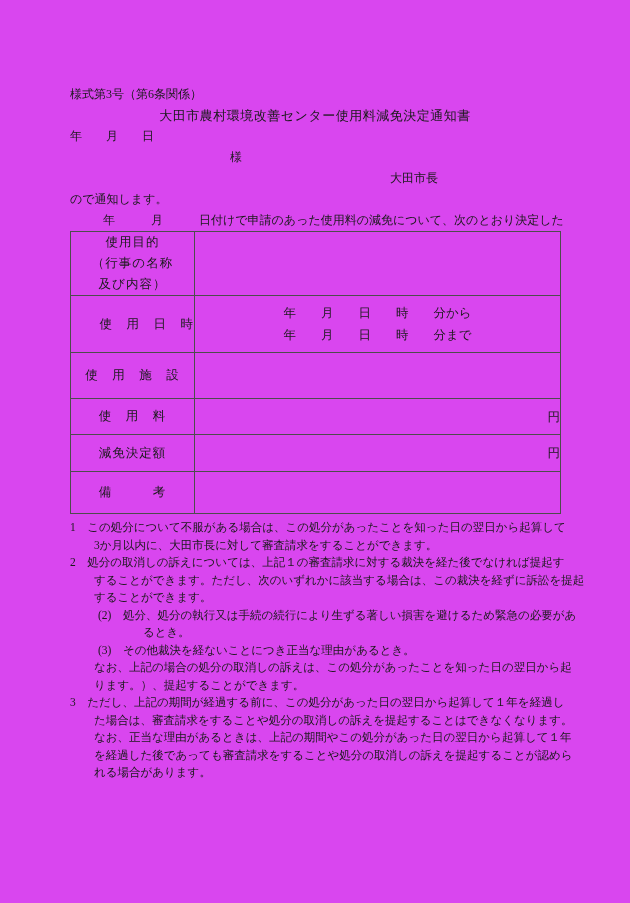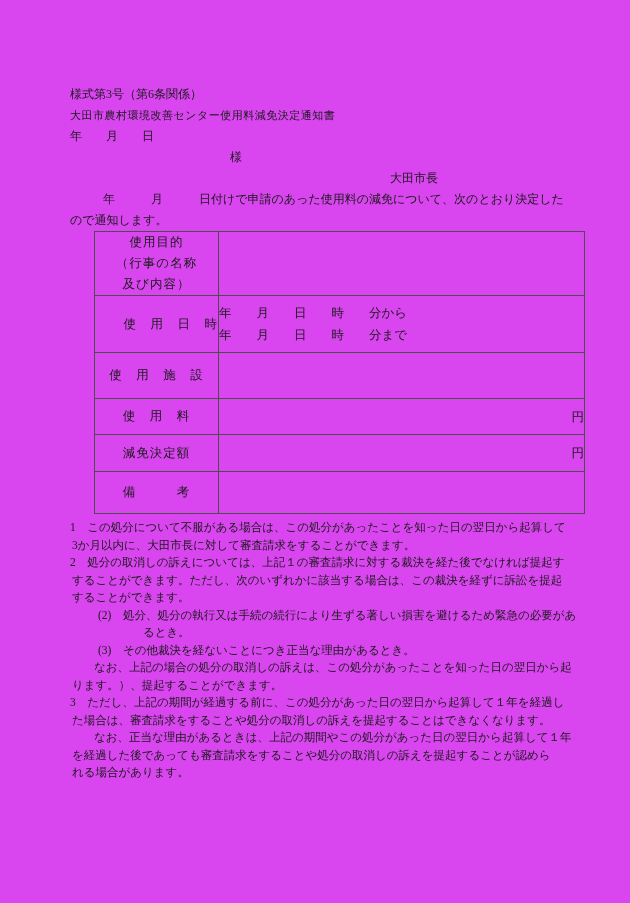--- a/index.html
+++ b/index.html
@@ -18,36 +18,36 @@
     padding: 84px 70px 0 70px;
     overflow: hidden;
   }
   .hdr-line {
     font-size: 12px;
     line-height: 21px;
     white-space: pre;
   }
   .form-number { text-align: left; }
   .doc-title {
-    font-size: 11px;
+    font-size: 13px;
     line-height: 21px;
+    text-align: center;
     letter-spacing: 0.5px;
   }
   .date-line { text-align: left; }
   .addressee { margin-left: 160px; }
   .sender { margin-left: 320px; }
   .body-line1 { text-indent: 33px; }
   .body-line2 { text-indent: 0; }
 
   table.decision {
     border-collapse: collapse;
     table-layout: fixed;
     width: 488px;
     margin-top: 0px;
-    margin-left: 24px;
   }
   table.decision td {
     border: 1px solid #4d4d4d;
     font-size: 12.5px;
     vertical-align: middle;
     padding: 0;
     overflow: hidden;
   }
   td.label-cell {
     width: 123px;
@@ -60,49 +60,49 @@
     width: 365px;
     white-space: pre-line;
     line-height: 22px;
   }
   .row-0 td { height: 63px; }
   .row-1 td { height: 56px; text-align: right; }
   .row-2 td { height: 45px; }
   .row-3 td { height: 35px; }
   .row-4 td { height: 36px; }
   .row-5 td { height: 41px; }
-  td.style-datetime { text-align: left; padding-right: 5px; }
+  td.style-datetime { text-align: center; padding-right: 5px; }
   td.style-unit { text-align: right; padding-right: 68px; }
   td.style-plain { text-align: left; padding-left: 6px; }
 
   .notes {
     margin-top: 5px;
     font-size: 11.5px;
   }
   .note-line {
     line-height: 17.5px;
     white-space: nowrap;
   }
   .indent-0 { margin-left: 0; }
-  .indent-1 { margin-left: 2px; }
+  .indent-1 { margin-left: 24px; }
   .indent-2 { margin-left: 28px; }
   .indent-3 { margin-left: 73px; }
   .indent-4 { margin-left: 24px; }
 </style>
 </head>
 <body>
 
 <div class="page">
   <div class="hdr-line form-number">様式第3号（第6条関係）</div>
   <div class="doc-title">大田市農村環境改善センター使用料減免決定通知書</div>
   <div class="hdr-line date-line">年　　月　　日</div>
   <div class="hdr-line addressee">様</div>
   <div class="hdr-line sender">大田市長</div>
+  <div class="hdr-line body-line2">ので通知します。</div>
   <div class="hdr-line body-line1">年　　　月　　　日付けで申請のあった使用料の減免について、次のとおり決定した</div>
-  <div class="hdr-line body-line2">ので通知します。</div>
 
   <table class="decision">
     <tbody>
         <tr class="row-0">
           <td class="label-cell">使用目的
 （行事の名称
 及び内容）</td>
           <td class="value-cell style-plain"></td>
         </tr>
         <tr class="row-1">

